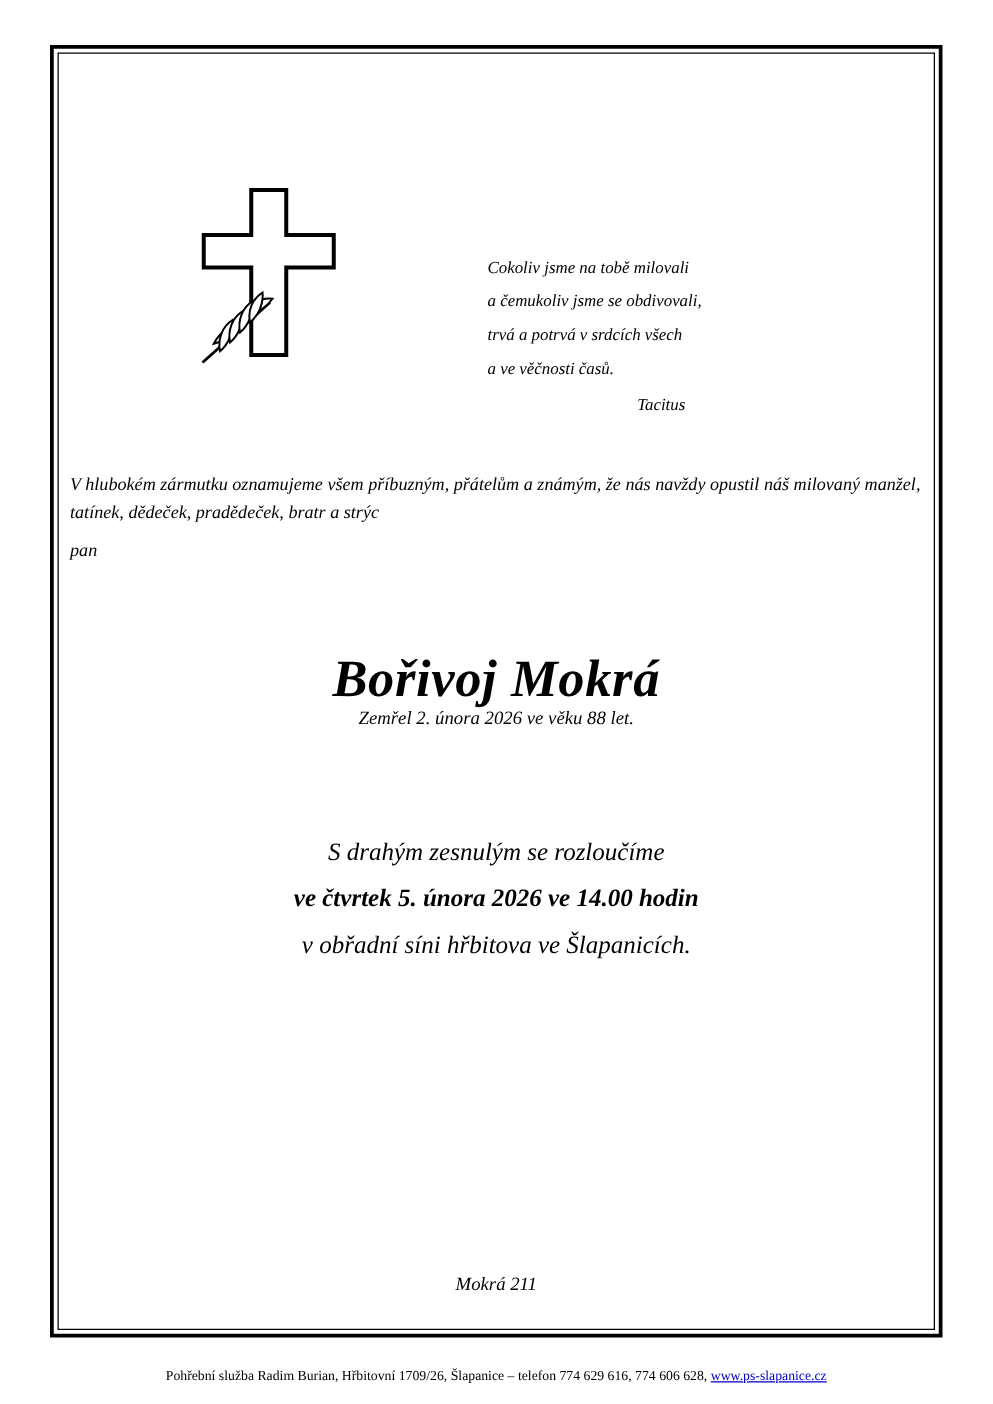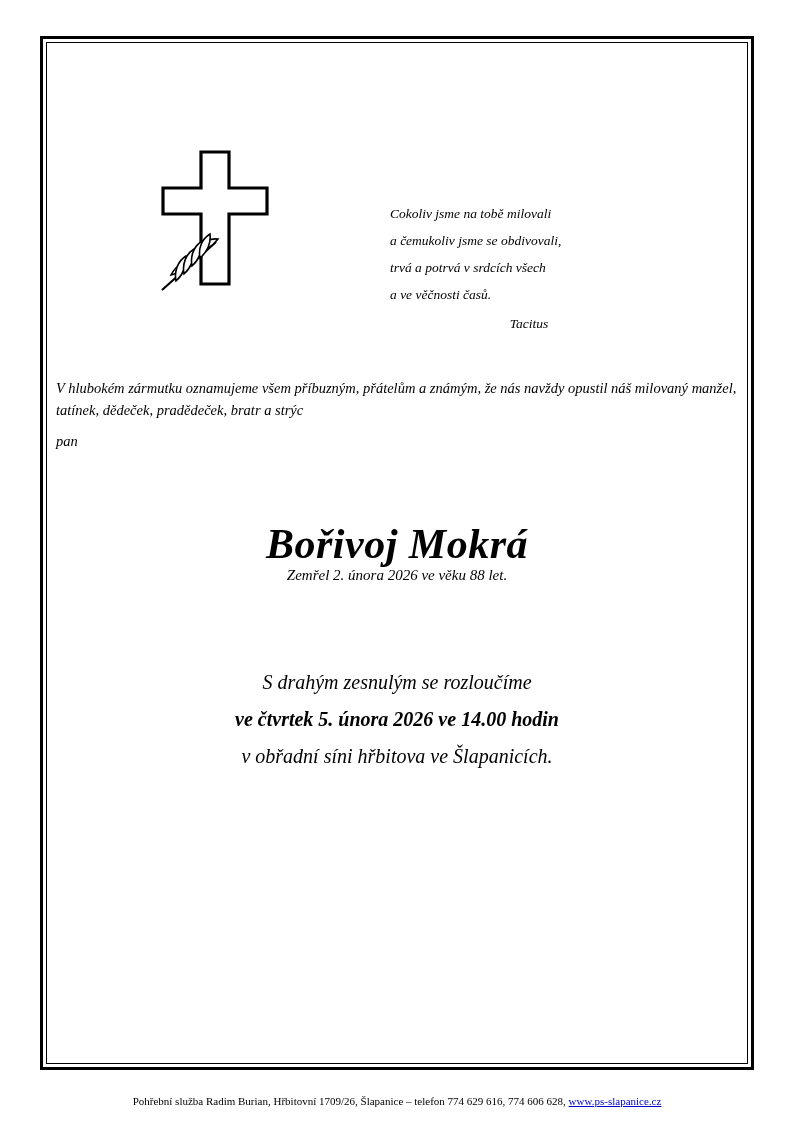--- a/index.html
+++ b/index.html
@@ -221,20 +221,21 @@
 
     <div class="died">Zemřel 2. února 2026 ve věku 88 let.</div>
 
     <div class="farewell">
       <span class="l">S drahým zesnulým se rozloučíme</span>
       <span class="strong">ve čtvrtek 5. února 2026 ve 14.00 hodin</span>
       <span class="l">v obřadní síni hřbitova ve Šlapanicích.</span>
     </div>
 
 
+    <div class="address">Mokrá 211</div>
 
   </div>
 
   <div class="footer">
     <span>Pohřební služba Radim Burian, Hřbitovní 1709/26, Šlapanice – telefon 774 629 616, 774 606 628, </span><a class="link" href="#">www.ps-slapanice.cz</a>
   </div>
 
 </div>
 
 </body></html>

